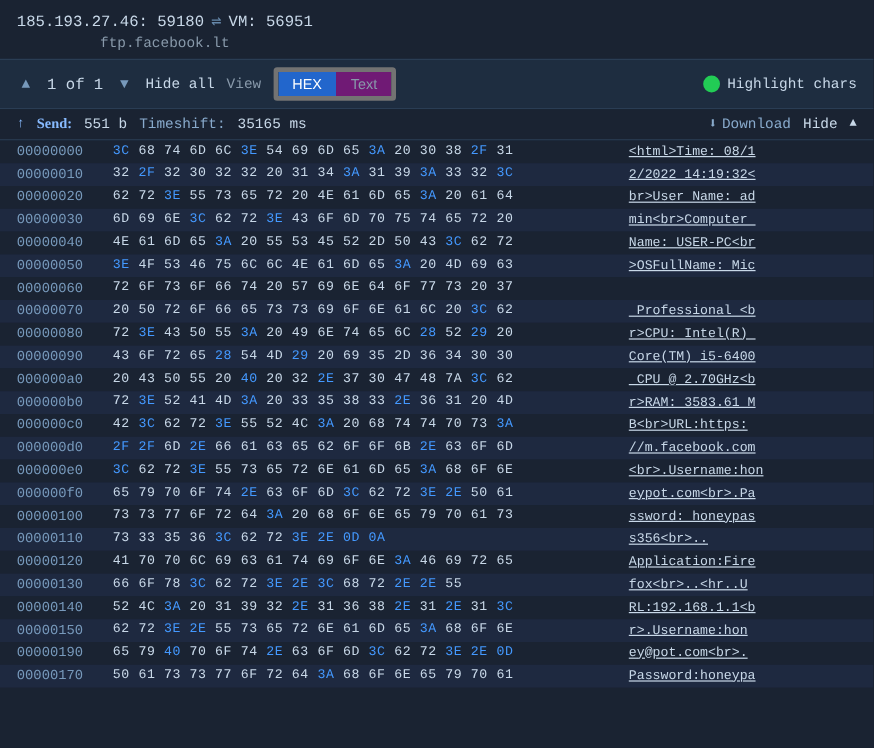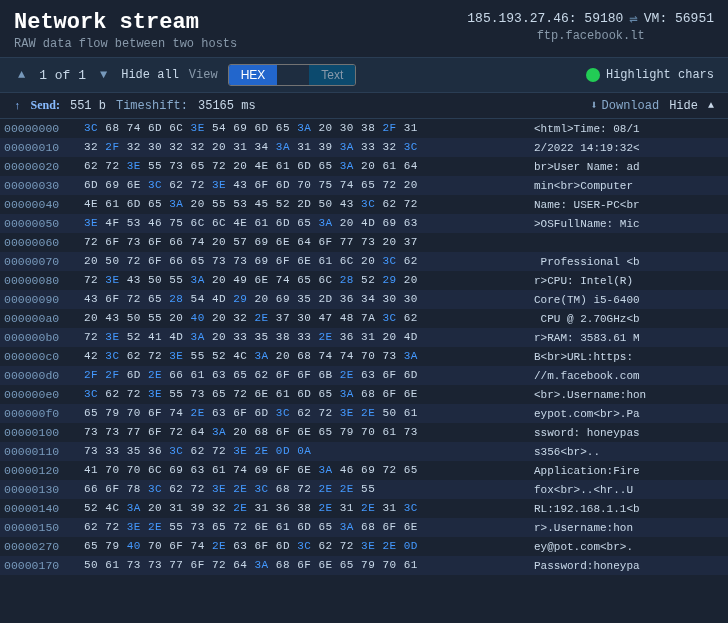--- a/index.html
+++ b/index.html
@@ -77,38 +77,37 @@
       color: #c8d8e8;
       font-size: 12px;
       cursor: pointer;
     }
     .toolbar-view-label {
       color: #8899aa;
       font-size: 12px;
     }
     .btn-group {
       display: flex;
-      border: 1px solid #737373;
+      border: 4px solid #737373;
       border-radius: 3px;
       overflow: hidden;
-      gap: 32px;
     }
     .btn-tab {
       padding: 3px 12px;
       font-size: 12px;
       cursor: pointer;
       border: none;
       outline: none;
     }
     .btn-tab.active {
       background: #2266cc;
       color: #ffffff;
     }
     .btn-tab.inactive {
-      background: #0c4a6e;
+      background: #701a75;
       color: #8899aa;
     }
     .highlight-toggle {
       display: flex;
       align-items: center;
       gap: 6px;
       margin-left: auto;
     }
     .toggle-dot {
       width: 14px;
@@ -173,21 +172,21 @@
     }
 
     
     .hex-table-wrapper {
       overflow-y: auto;
       height: calc(623px - 135px);
     }
     .hex-row {
       display: flex;
       align-items: center;
-      padding: 1px 4px;
+      padding: 1px 14px;
       min-height: 19px;
     }
     .hex-row:nth-child(odd) {
       background: #1a2332;
     }
     .hex-row:nth-child(even) {
       background: #1e2940;
     }
     .hex-addr {
       color: #7799bb;
@@ -200,30 +199,27 @@
       font-size: 11px;
       letter-spacing: 0.5px;
       line-height: 1.5;
     }
     .hex-ascii {
       min-width: 190px;
       color: #c8d8e8;
       font-size: 11px;
       white-space: pre;
       margin-left: 10px;
+      text-decoration: underline;
     }
   </style>
 </head>
 <body>
 
 <div class="header">
-  <div>
-    <div class="header-title">Network stream</div>
-    <div class="header-subtitle">RAW data flow between two hosts</div>
-  </div>
   <div class="header-right">
     <div class="header-connection">
       <span>185.193.27.46: 59180</span>
       <span class="swap-icon">⇌</span>
       <span>VM: 56951</span>
     </div>
     <div class="header-ftp">ftp.facebook.lt</div>
   </div>
 </div>
 
@@ -361,21 +357,21 @@
       <span class="hex-addr">00000140</span>
       <span class="hex-bytes"><span>52</span> <span>4C</span> <span style="color: rgb(68, 153, 255);">3A</span> <span>20</span> <span>31</span> <span>39</span> <span>32</span> <span style="color: rgb(68, 153, 255);">2E</span> <span>31</span> <span>36</span> <span>38</span> <span style="color: rgb(68, 153, 255);">2E</span> <span>31</span> <span style="color: rgb(68, 153, 255);">2E</span> <span>31</span> <span style="color: rgb(68, 153, 255);">3C</span></span>
       <span class="hex-ascii">RL:192.168.1.1&lt;b</span>
     </div>
     <div class="hex-row">
       <span class="hex-addr">00000150</span>
       <span class="hex-bytes"><span>62</span> <span>72</span> <span style="color: rgb(68, 153, 255);">3E</span> <span style="color: rgb(68, 153, 255);">2E</span> <span>55</span> <span>73</span> <span>65</span> <span>72</span> <span>6E</span> <span>61</span> <span>6D</span> <span>65</span> <span style="color: rgb(68, 153, 255);">3A</span> <span>68</span> <span>6F</span> <span>6E</span></span>
       <span class="hex-ascii">r&gt;.Username:hon</span>
     </div>
     <div class="hex-row">
-      <span class="hex-addr">00000270</span>
+      <span class="hex-addr">00000190</span>
       <span class="hex-bytes"><span>65</span> <span>79</span> <span style="color: rgb(68, 153, 255);">40</span> <span>70</span> <span>6F</span> <span>74</span> <span style="color: rgb(68, 153, 255);">2E</span> <span>63</span> <span>6F</span> <span>6D</span> <span style="color: rgb(68, 153, 255);">3C</span> <span>62</span> <span>72</span> <span style="color: rgb(68, 153, 255);">3E</span> <span style="color: rgb(68, 153, 255);">2E</span> <span style="color: rgb(68, 153, 255);">0D</span></span>
       <span class="hex-ascii">ey@pot.com&lt;br&gt;.</span>
     </div>
     <div class="hex-row">
       <span class="hex-addr">00000170</span>
       <span class="hex-bytes"><span>50</span> <span>61</span> <span>73</span> <span>73</span> <span>77</span> <span>6F</span> <span>72</span> <span>64</span> <span style="color: rgb(68, 153, 255);">3A</span> <span>68</span> <span>6F</span> <span>6E</span> <span>65</span> <span>79</span> <span>70</span> <span>61</span></span>
       <span class="hex-ascii">Password:honeypa</span>
     </div>
   </div>
 

